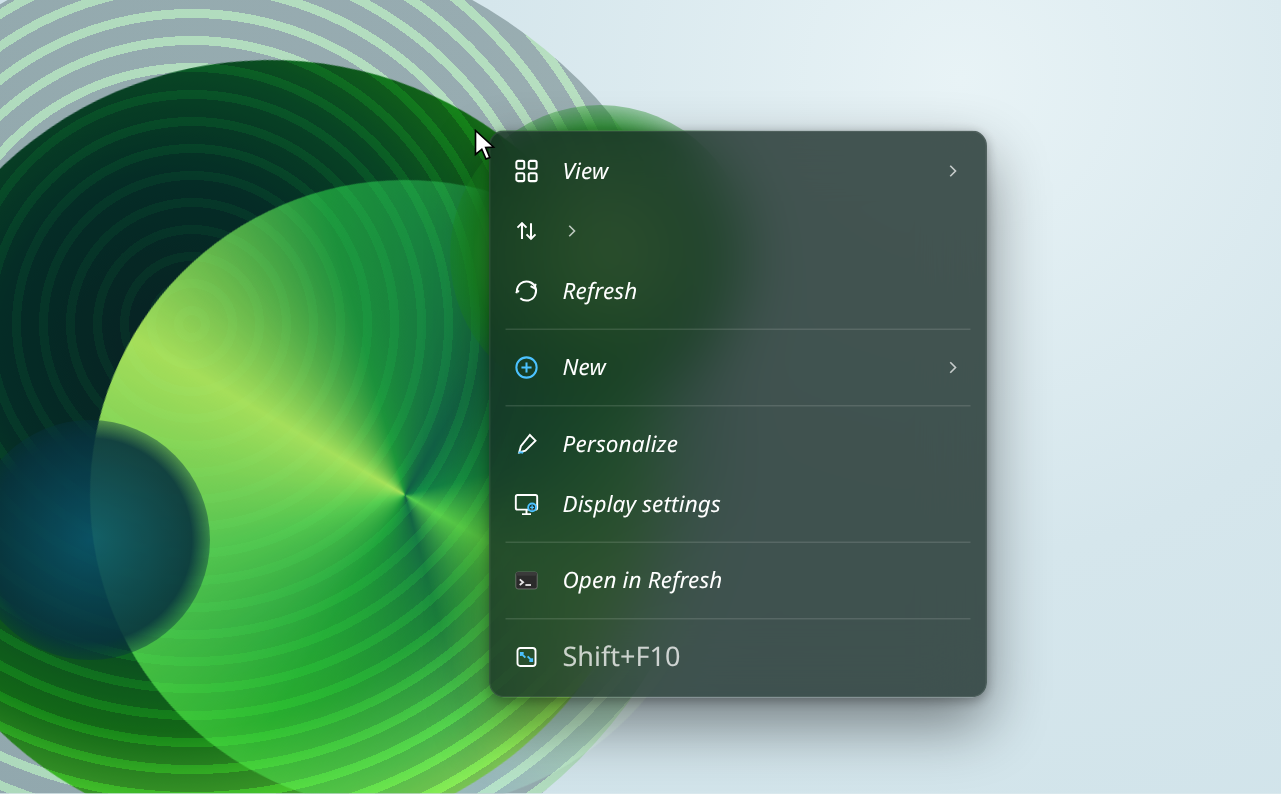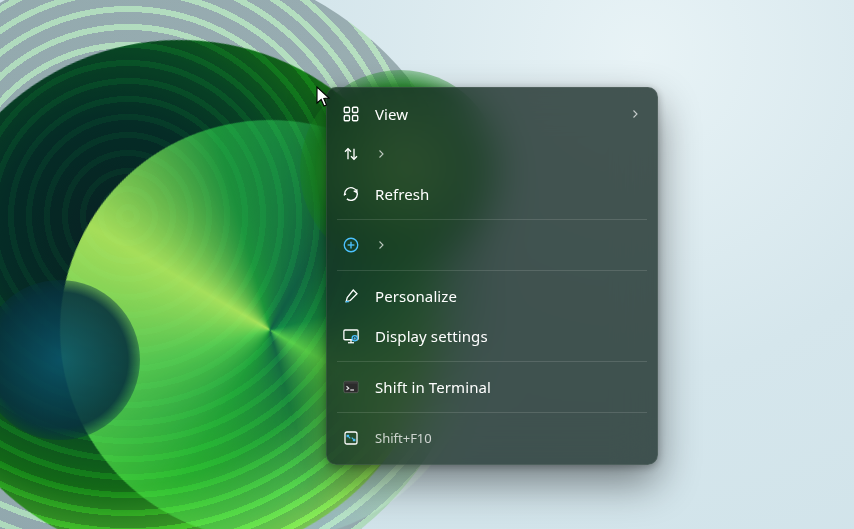--- a/index.html
+++ b/index.html
@@ -57,23 +57,23 @@
     cursor: default;
     position: relative;
   }
   .menu-icon {
     width: 20px; height: 20px;
     display: flex; align-items: center; justify-content: center;
     flex: 0 0 20px;
     color: #ffffff;
   }
   .menu-icon.accent { color: #4cc2ff; }
-  .menu-label { flex: 1 1 auto; letter-spacing: 0.1px; }
+  .menu-label { flex: 1 1 auto; letter-spacing: 0.1px; font-style: italic; }
   .menu-arrow { flex: 0 0 auto; color: rgba(255,255,255,0.7); }
-  .menu-shortcut { flex: 0 0 auto; color: rgba(255,255,255,0.75); font-size: 13px; }
+  .menu-shortcut { flex: 0 0 auto; color: rgba(255,255,255,0.75); font-size: 18px; }
   .menu-sep {
     height: 1px;
     margin: 5px 10px;
     background: rgba(255,255,255,0.12);
   }
 
   
   .cursor {
     position: absolute;
     left: 316px; top: 86px;
@@ -143,20 +143,21 @@
   <div class="menu-sep"></div>
 
   <div class="menu-item">
     <span class="menu-icon accent">
       <svg width="18" height="18" viewBox="0 0 24 24" fill="none" stroke="currentColor" stroke-width="1.8">
         <circle cx="12" cy="12" r="9"></circle>
           <line x1="12" y1="7.5" x2="12" y2="16.5"></line>
           <line x1="7.5" y1="12" x2="16.5" y2="12"></line>
       </svg>
     </span>
+    <span class="menu-label">New</span>
     <span class="menu-arrow">
       <svg width="12" height="12" viewBox="0 0 24 24" fill="none" stroke="currentColor" stroke-width="2.2">
           <polyline points="9 5 16 12 9 19"></polyline>
         </svg>
     </span>
   </div>
 
   <div class="menu-sep"></div>
 
   <div class="menu-item">
@@ -186,21 +187,21 @@
 
   <div class="menu-item">
     <span class="menu-icon">
       <svg width="18" height="18" viewBox="0 0 24 24">
         <rect x="2.5" y="4.5" width="19" height="15" rx="2" fill="#2b2b2b" stroke="#888" stroke-width="0.6"></rect>
         <rect x="2.5" y="4.5" width="19" height="3.2" rx="2" fill="#3a3a3a"></rect>
         <polyline points="6 11 9 13.5 6 16" fill="none" stroke="#e6e6e6" stroke-width="1.6"></polyline>
         <line x1="11" y1="16" x2="16" y2="16" stroke="#e6e6e6" stroke-width="1.6"></line>
       </svg>
     </span>
-    <span class="menu-label">Shift in Terminal</span>
+    <span class="menu-label">Open in Refresh</span>
   </div>
 
   <div class="menu-sep"></div>
 
   <div class="menu-item">
     <span class="menu-icon">
       <svg width="18" height="18" viewBox="0 0 24 24" fill="none" stroke="currentColor" stroke-width="1.7">
         <rect x="4" y="4" width="16" height="16" rx="2.5"></rect>
         <polyline points="9.5 8.5 7 8.5 7 11" stroke="#4cc2ff"></polyline>
         <polyline points="14.5 15.5 17 15.5 17 13" stroke="#4cc2ff"></polyline>

